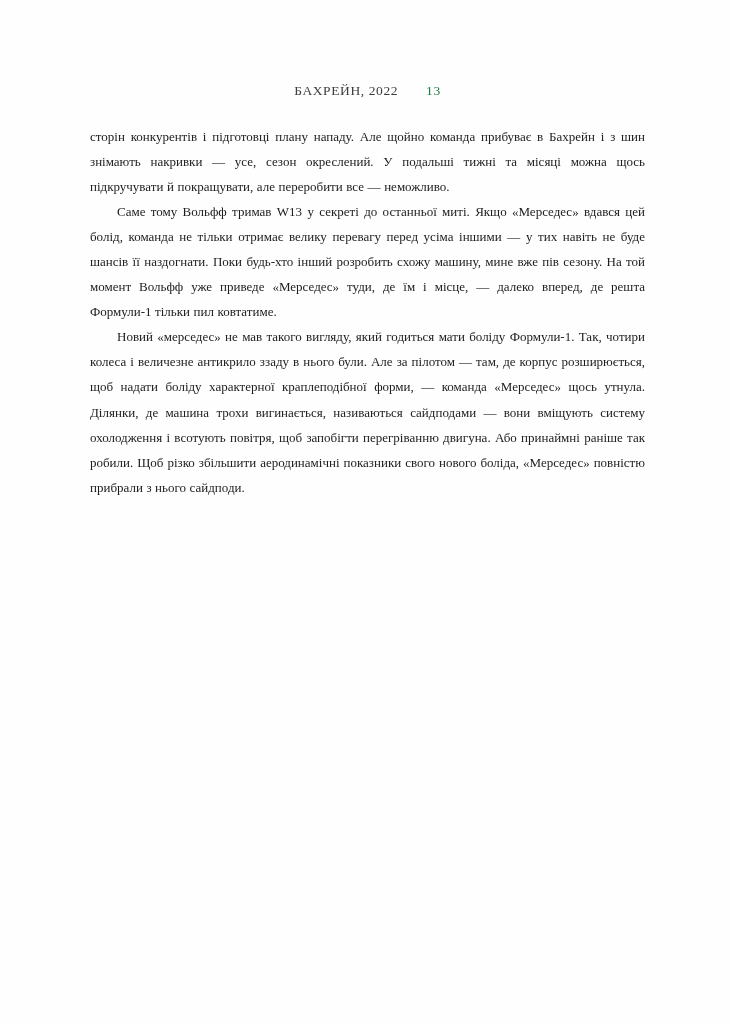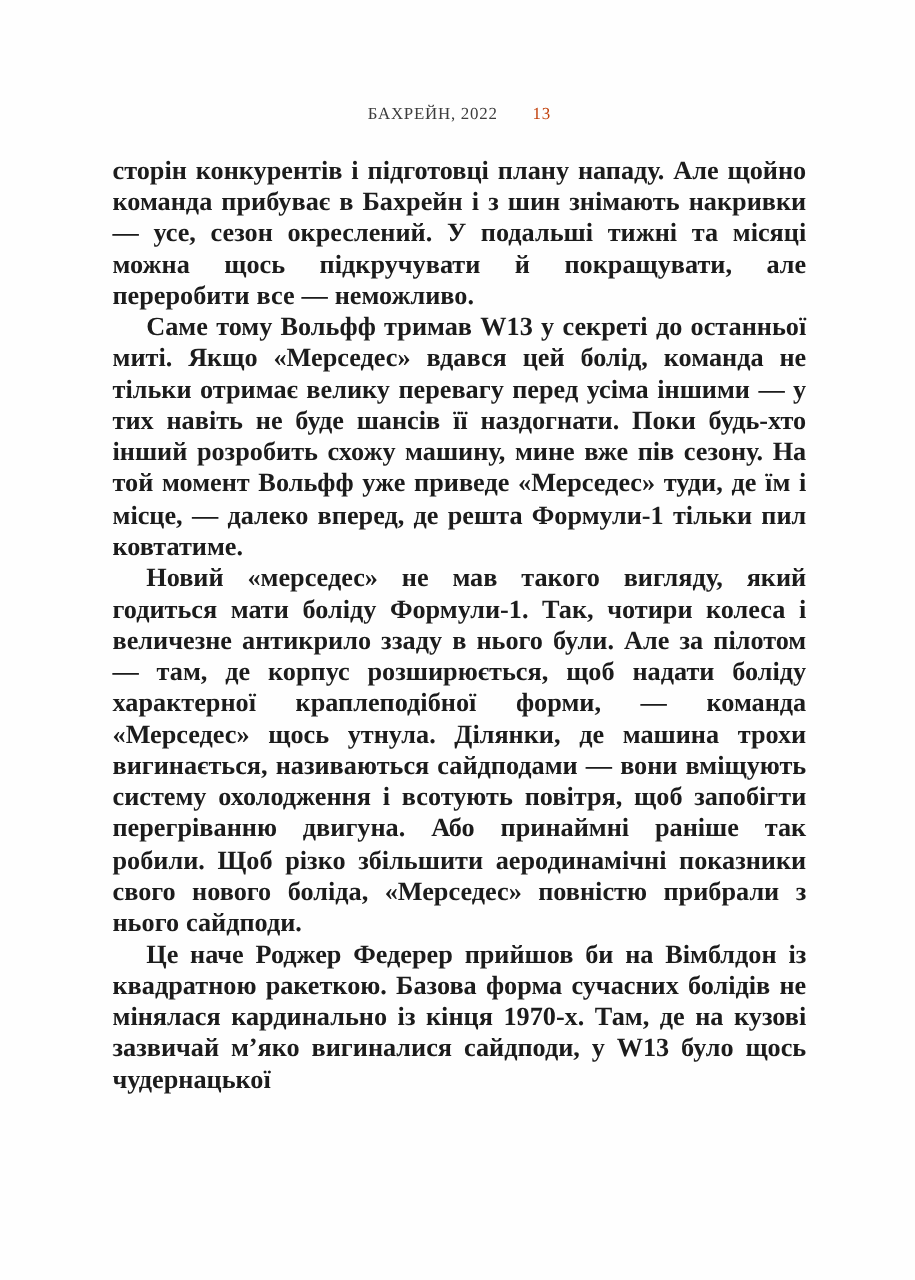--- a/index.html
+++ b/index.html
@@ -23,45 +23,43 @@
       font-size: 13.5px;
       line-height: 1;
       color: #3d3d3d;
       letter-spacing: 0.6px;
       margin: 0 0 26px 0;
       white-space: nowrap;
     }
     .running-head .pagenum {
       display: inline-block;
       margin-left: 28px;
-      color: #c2410c;
+      color: #15803d;
     }
     .text-block {
-      font-size: 21px;
+      font-size: 13px;
       line-height: 25.1px;
       text-align: justify;
       hyphens: auto;
       -webkit-hyphens: auto;
       word-spacing: 0.3px;
-      font-weight: bold;
     }
     .para {
       margin: 0;
       padding: 0;
     }
     .para.indent {
       text-indent: 27px;
     }
   </style>
 </head>
 <body>
 
 <div class="page">
   <header class="running-head">
     <span>БАХРЕЙН, 2022</span><span class="pagenum">13</span>
   </header>
   <main class="text-block" id="paragraphs">
       <p class="para">сторін конкурентів і підготовці плану нападу. Але щойно команда прибуває в Бахрейн і з шин знімають накривки — усе, сезон окреслений. У подальші тижні та місяці можна щось підкручувати й покращувати, але переробити все — неможливо.</p>
       <p class="para indent">Саме тому Вольфф тримав W13 у секреті до останньої миті. Якщо «Мерседес» вдався цей болід, команда не тільки отримає велику перевагу перед усіма іншими — у тих навіть не буде шансів її наздогнати. Поки будь-хто інший розробить схожу машину, мине вже пів сезону. На той момент Вольфф уже приведе «Мерседес» туди, де їм і місце, — далеко вперед, де решта Формули-1 тільки пил ковтатиме.</p>
       <p class="para indent">Новий «мерседес» не мав такого вигляду, який годиться мати боліду Формули-1. Так, чотири колеса і величезне антикрило ззаду в нього були. Але за пілотом — там, де корпус розширюється, щоб надати боліду характерної краплеподібної форми, — команда «Мерседес» щось утнула. Ділянки, де машина трохи вигинається, називаються сайдподами — вони вміщують систему охолодження і всотують повітря, щоб запобігти перегріванню двигуна. Або принаймні раніше так робили. Щоб різко збільшити аеродинамічні показники свого нового боліда, «Мерседес» повністю прибрали з нього сайдподи.</p>
-      <p class="para indent">Це наче Роджер Федерер прийшов би на Вімблдон із квадратною ракеткою. Базова форма сучасних болідів не мінялася кардинально із кінця 1970-х. Там, де на кузові зазвичай м’яко вигиналися сайдподи, у W13 було щось чудернацької</p>
     </main>
 </div>
 
 </body></html>

